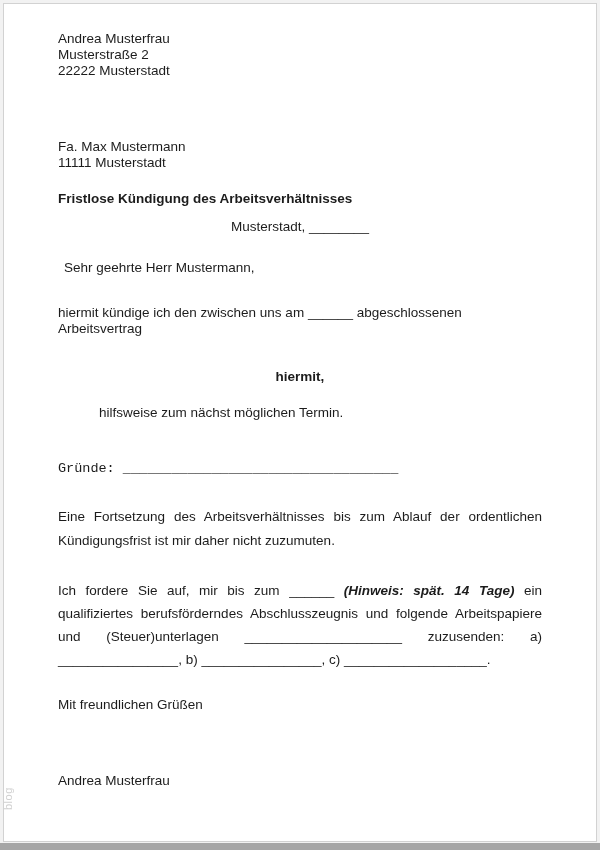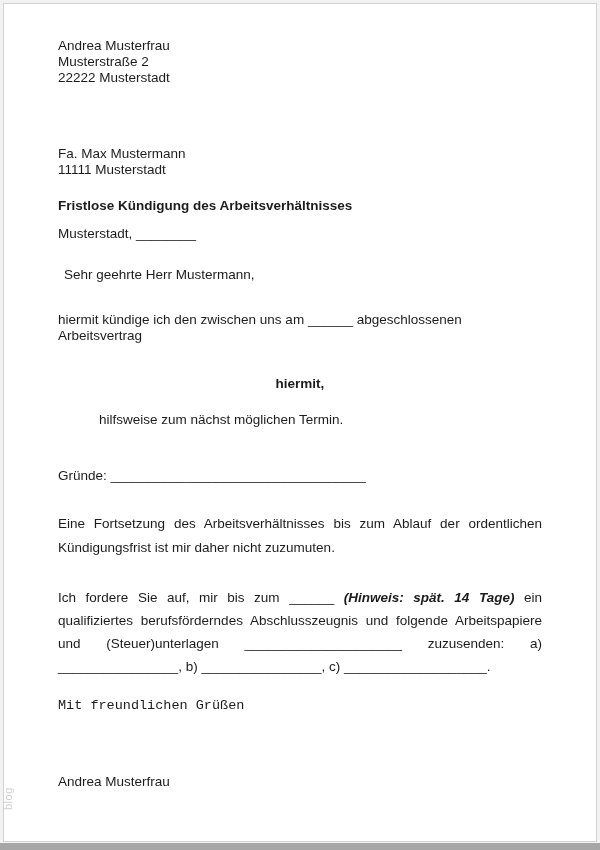--- a/index.html
+++ b/index.html
@@ -25,42 +25,42 @@
   .bottom-bar {
     position: absolute;
     left: 0;
     bottom: 0;
     width: 600px;
     height: 7px;
     background: #a6a6a6;
   }
   .letter {
     position: absolute;
-    top: 8px;
+    top: 1px;
     left: 0;
     width: 100%;
     padding: 26px 54px 0 54px;
     font-size: 13.5px;
     line-height: 1.18;
   }
   .block { margin: 0; }
   .line { white-space: nowrap; }
   .recipient   { margin-top: 60px; }
   .subject     { margin-top: 20px; font-weight: bold; }
-  .dateline    { margin-top: 12px; text-align: left; }
+  .dateline    { margin-top: 12px; text-align: center; }
   .salutation  { margin-top: 26px; margin-left: 6px; }
   .intro       { margin-top: 29px; }
   .emphasis    { margin-top: 32px; text-align: center; font-weight: bold; }
   .alternative { margin-top: 20px; padding-left: 41px; }
-  .reasons     { margin-top: 40px; }
+  .reasons     { margin-top: 40px; font-family: Liberation Mono, monospace; }
   .continuation{ margin-top: 28px; line-height: 24px; }
   .request     { margin-top: 26px; line-height: 23px; }
   .justify     { text-align: justify; }
   .hint        { font-weight: bold; font-style: italic; }
-  .closing     { margin-top: 20px; font-family: Liberation Mono, monospace; }
+  .closing     { margin-top: 26px; }
   .signature   { margin-top: 60px; }
   .watermark {
     position: absolute;
     left: 14px;
     bottom: 40px;
     transform: rotate(-90deg);
     transform-origin: left bottom;
     font-size: 11px;
     color: #d0d0d0;
     letter-spacing: 0.5px;

